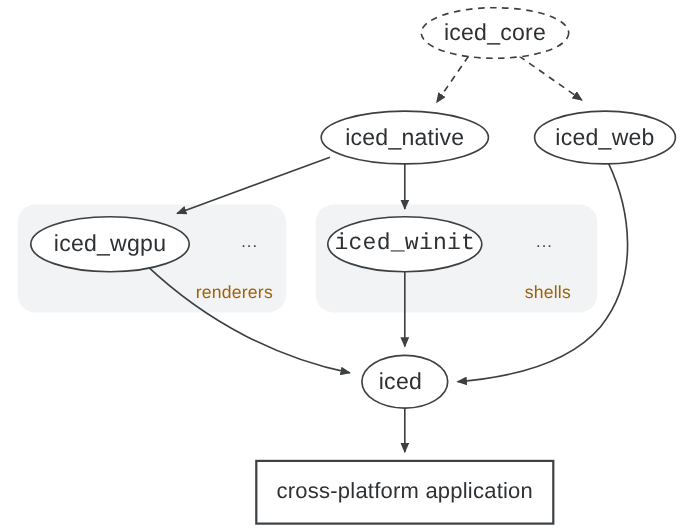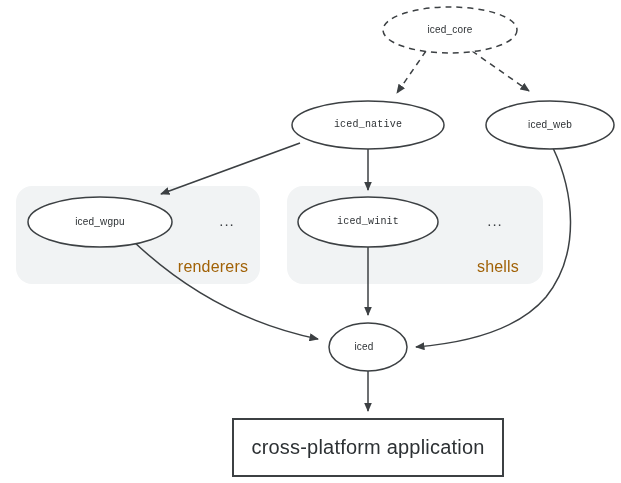--- a/index.html
+++ b/index.html
@@ -18,21 +18,21 @@
   .canvas svg {
     position: absolute;
     left: 0;
     top: 0;
   }
   .label {
     position: absolute;
     transform: translate(-50%, -50%);
     white-space: nowrap;
     color: #2d3134;
-    font-size: 10px;
+    font-size: 21px;
     letter-spacing: 0.2px;
     line-height: 1;
     user-select: none;
   }
   .label.big { font-size: 20px; }
   .label.ellipsis-label {
     font-size: 15px;
     color: #3c4043;
     letter-spacing: 1px;
   }
@@ -68,21 +68,21 @@
     <ellipse cx="450" cy="30" rx="67" ry="23" fill="#ffffff" stroke="#3c4043" stroke-width="1.5" stroke-dasharray="6 5"></ellipse>
     <ellipse cx="368" cy="125" rx="76" ry="24" fill="#ffffff" stroke="#3c4043" stroke-width="1.5"></ellipse>
     <ellipse cx="550" cy="125" rx="64" ry="24" fill="#ffffff" stroke="#3c4043" stroke-width="1.5"></ellipse>
     <ellipse cx="100" cy="222" rx="72" ry="25" fill="#ffffff" stroke="#3c4043" stroke-width="1.5"></ellipse>
     <ellipse cx="368" cy="222" rx="70" ry="25" fill="#ffffff" stroke="#3c4043" stroke-width="1.5"></ellipse>
     <ellipse cx="368" cy="347" rx="39" ry="24" fill="#ffffff" stroke="#3c4043" stroke-width="1.5"></ellipse>
     <rect x="233" y="419" width="270" height="57" fill="#ffffff" stroke="#3c4043" stroke-width="2"></rect>
   </svg>
 
   <div class="label" style="left:450px; top:30px;">iced_core</div>
-  <div class="label" style="left:368px; top:125px;font-family:Liberation Mono, monospace;">iced_native</div>
+  <div class="label" style="left:368px; top:125px;">iced_native</div>
   <div class="label" style="left:550px; top:125px;">iced_web</div>
   <div class="label" style="left:100px; top:222px;">iced_wgpu</div>
   <div class="label" style="left:368px; top:222px;font-family:Liberation Mono, monospace;">iced_winit</div>
   <div class="label" style="left:364px; top:347px;text-align:center;">iced</div>
   <div class="label big" style="left:368px; top:447px;">cross-platform application</div>
 
   <div class="label ellipsis-label" style="left:227px; top:220px;">...</div>
   <div class="label group-name" style="left:213px; top:267px;">renderers</div>
   <div class="label ellipsis-label" style="left:495px; top:220px;">...</div>
   <div class="label group-name" style="left:498px; top:267px;text-align:right;">shells</div>

